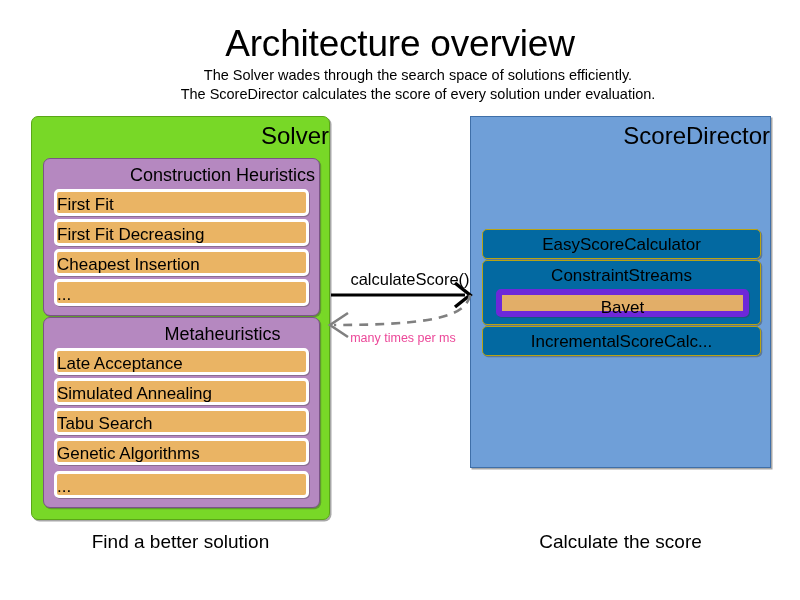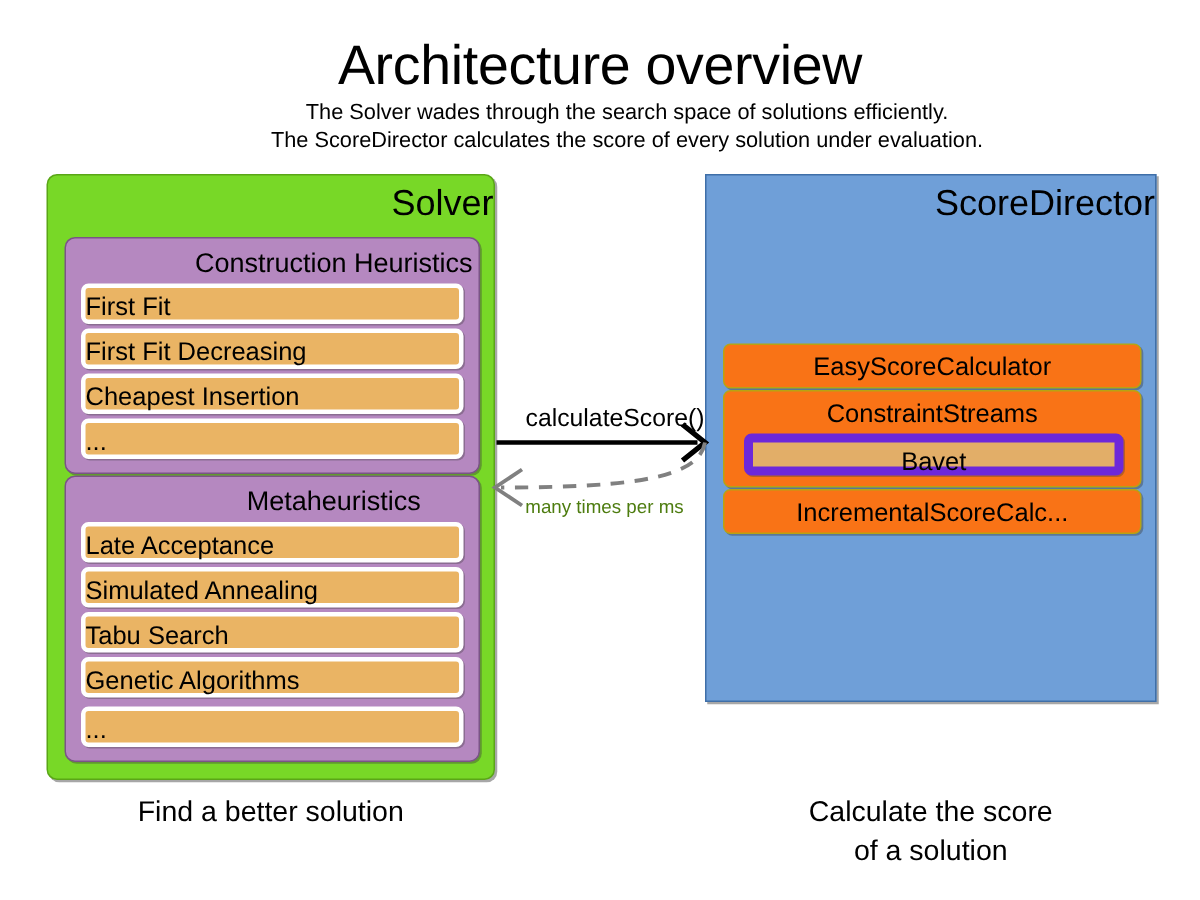--- a/index.html
+++ b/index.html
@@ -116,21 +116,21 @@
     font-size: 17px;
     line-height: 25px;
     box-shadow: 1px 1px 0 rgba(60,60,60,0.35);
   }
 
   
   .yellow-box {
     position: absolute;
     left: 11px;
     width: 279px;
-    background: #f97316;
+    background: #0369a1;
     border: 1px solid #b8a313;
     border-radius: 5px;
     box-sizing: border-box;
     box-shadow: 1.2px 1.2px 0 rgba(60,60,60,0.4);
   }
   .yellow-label {
     position: absolute;
     left: 0;
     top: 2px;
     width: 100%;
@@ -184,21 +184,21 @@
     line-height: 21px;
   }
   #label-manytimes {
     position: absolute;
     left: 328px;
     top: 330px;
     width: 150px;
     text-align: center;
     font-size: 12.5px;
     line-height: 16px;
-    color: #4d7c0f;
+    color: #ec4899;
   }
 
   
   .caption {
     position: absolute;
     font-size: 19px;
     line-height: 26px;
     text-align: center;
   }
   #caption-left {
@@ -271,14 +271,13 @@
 
   <g>
     <path d="M150,40 C146,62 110,70 14,70" fill="none" stroke="#808080" stroke-width="2.6" stroke-dasharray="9,7"></path>
     <polyline points="28,58 10,70 28,82" fill="none" stroke="#808080" stroke-width="2.6"></polyline>
   </g>
 </svg>
 
 <div class="caption" id="caption-left">Find a better solution</div>
 <div class="caption" id="caption-right">
   <div>Calculate the score</div>
-  <div>of a solution</div>
 </div>
 
 </body></html>

